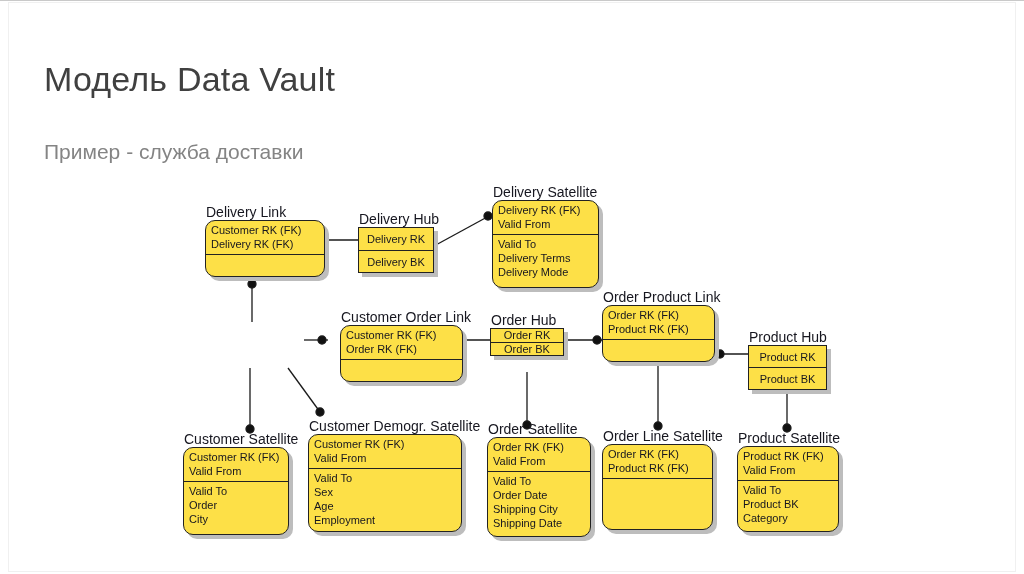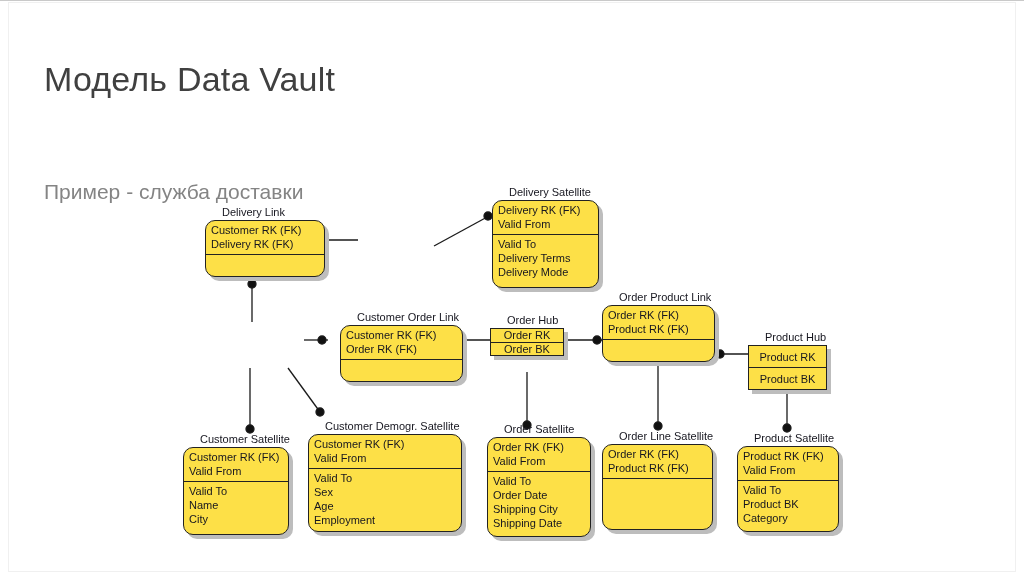--- a/index.html
+++ b/index.html
@@ -11,31 +11,31 @@
   }
   .top-hairline{position:absolute;left:0;top:0;width:1024px;height:1px;background:#c9c9c9;}
   .slide-frame{position:absolute;left:8px;top:2px;right:8px;bottom:2px;border:1px solid #f0f0f0;pointer-events:none;}
 
   .slide-title{
     position:absolute;left:44px;top:60px;
     font-size:34px;font-weight:400;color:#404040;letter-spacing:.2px;
   }
   .slide-subtitle{
     position:absolute;left:44px;top:140px;
-    font-size:21px;font-weight:400;color:#848484;margin-top:40px;
+    font-size:21px;font-weight:400;color:#848484;
   }
 
   
   .diagram{position:absolute;left:0;top:0;width:1024px;height:574px;}
   svg.connectors{position:absolute;left:0;top:0;}
 
   .entity{position:absolute;color:#16161f;}
   .entity-title{
     position:absolute;bottom:100%;left:1px;margin-bottom:2px;
-    font-size:11px;line-height:12px;white-space:nowrap;color:#16161f;margin-left:16px;
+    font-size:14px;line-height:12px;white-space:nowrap;color:#16161f;
   }
   .entity-box{
     position:relative;width:100%;height:100%;box-sizing:border-box;
     background:#fde047;border:1.3px solid #222222;
     box-shadow:4px 4px 0 0 #bdbdbd;
     display:flex;flex-direction:column;
   }
   .entity.rounded .entity-box{border-radius:10px;}
   .section{padding:2px 5px 3px;box-sizing:border-box;}
   .section.top{border-bottom:1.3px solid #222222;}
@@ -92,20 +92,27 @@
     <div class="entity-title">Delivery Link</div>
     <div class="entity-box">
       <div class="section top">
         <div class="row">Customer RK (FK)</div>
         <div class="row">Delivery RK (FK)</div>
       </div>
       <div class="section bottom"></div>
     </div>
   </div>
 
+  <div class="entity" style="left:358px;top:227px;width:76px;height:46px;">
+    <div class="entity-title">Delivery Hub</div>
+    <div class="entity-box">
+      <div class="hub-row">Delivery RK</div>
+      <div class="hub-row">Delivery BK</div>
+    </div>
+  </div>
 
   <div class="entity rounded" style="left:492px;top:200px;width:107px;height:88px;">
     <div class="entity-title">Delivery Satellite</div>
     <div class="entity-box">
       <div class="section top">
         <div class="row">Delivery RK (FK)</div>
         <div class="row">Valid From</div>
       </div>
       <div class="section bottom">
         <div class="row">Valid To</div>
@@ -156,21 +163,21 @@
 
   <div class="entity rounded" style="left:183px;top:447px;width:106px;height:88px;">
     <div class="entity-title">Customer Satellite</div>
     <div class="entity-box">
       <div class="section top">
         <div class="row">Customer RK (FK)</div>
         <div class="row">Valid From</div>
       </div>
       <div class="section bottom">
         <div class="row">Valid To</div>
-        <div class="row">Name</div>
+        <div class="row">Order</div>
         <div class="row">City</div>
       </div>
     </div>
   </div>
 
   <div class="entity rounded" style="left:308px;top:434px;width:154px;height:98px;">
     <div class="entity-title">Customer Demogr. Satellite</div>
     <div class="entity-box">
       <div class="section top">
         <div class="row">Customer RK (FK)</div>

